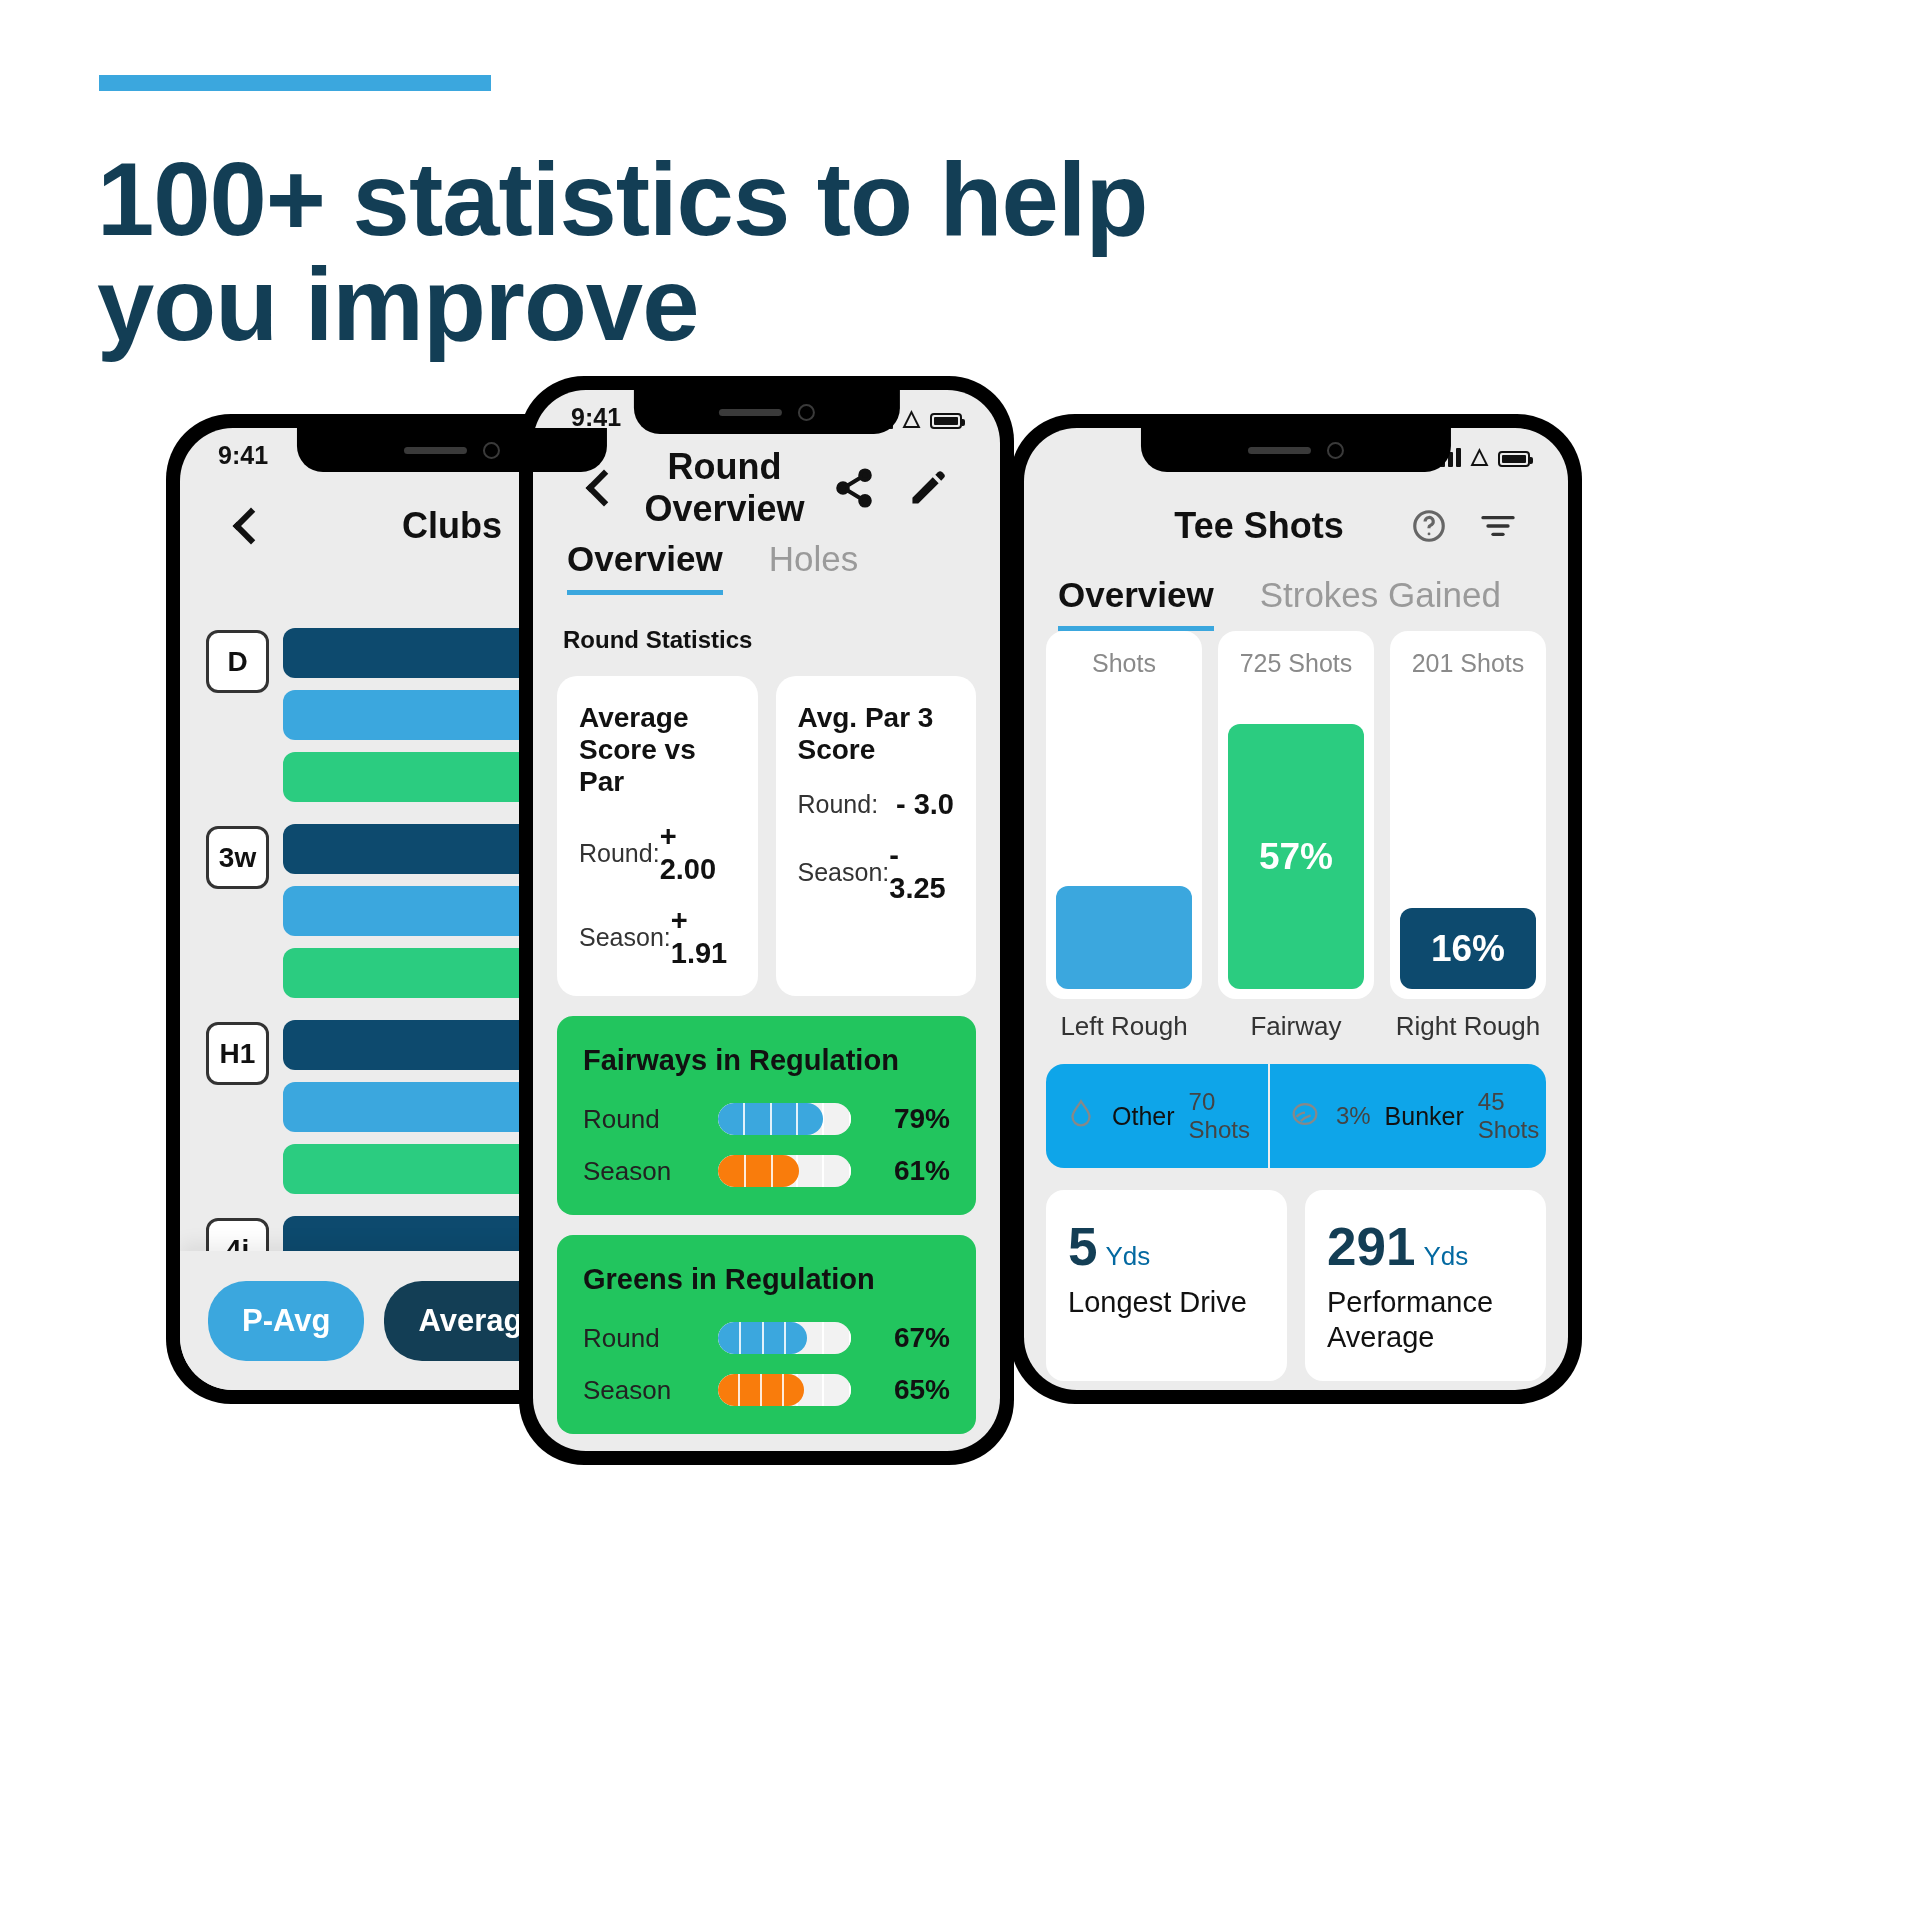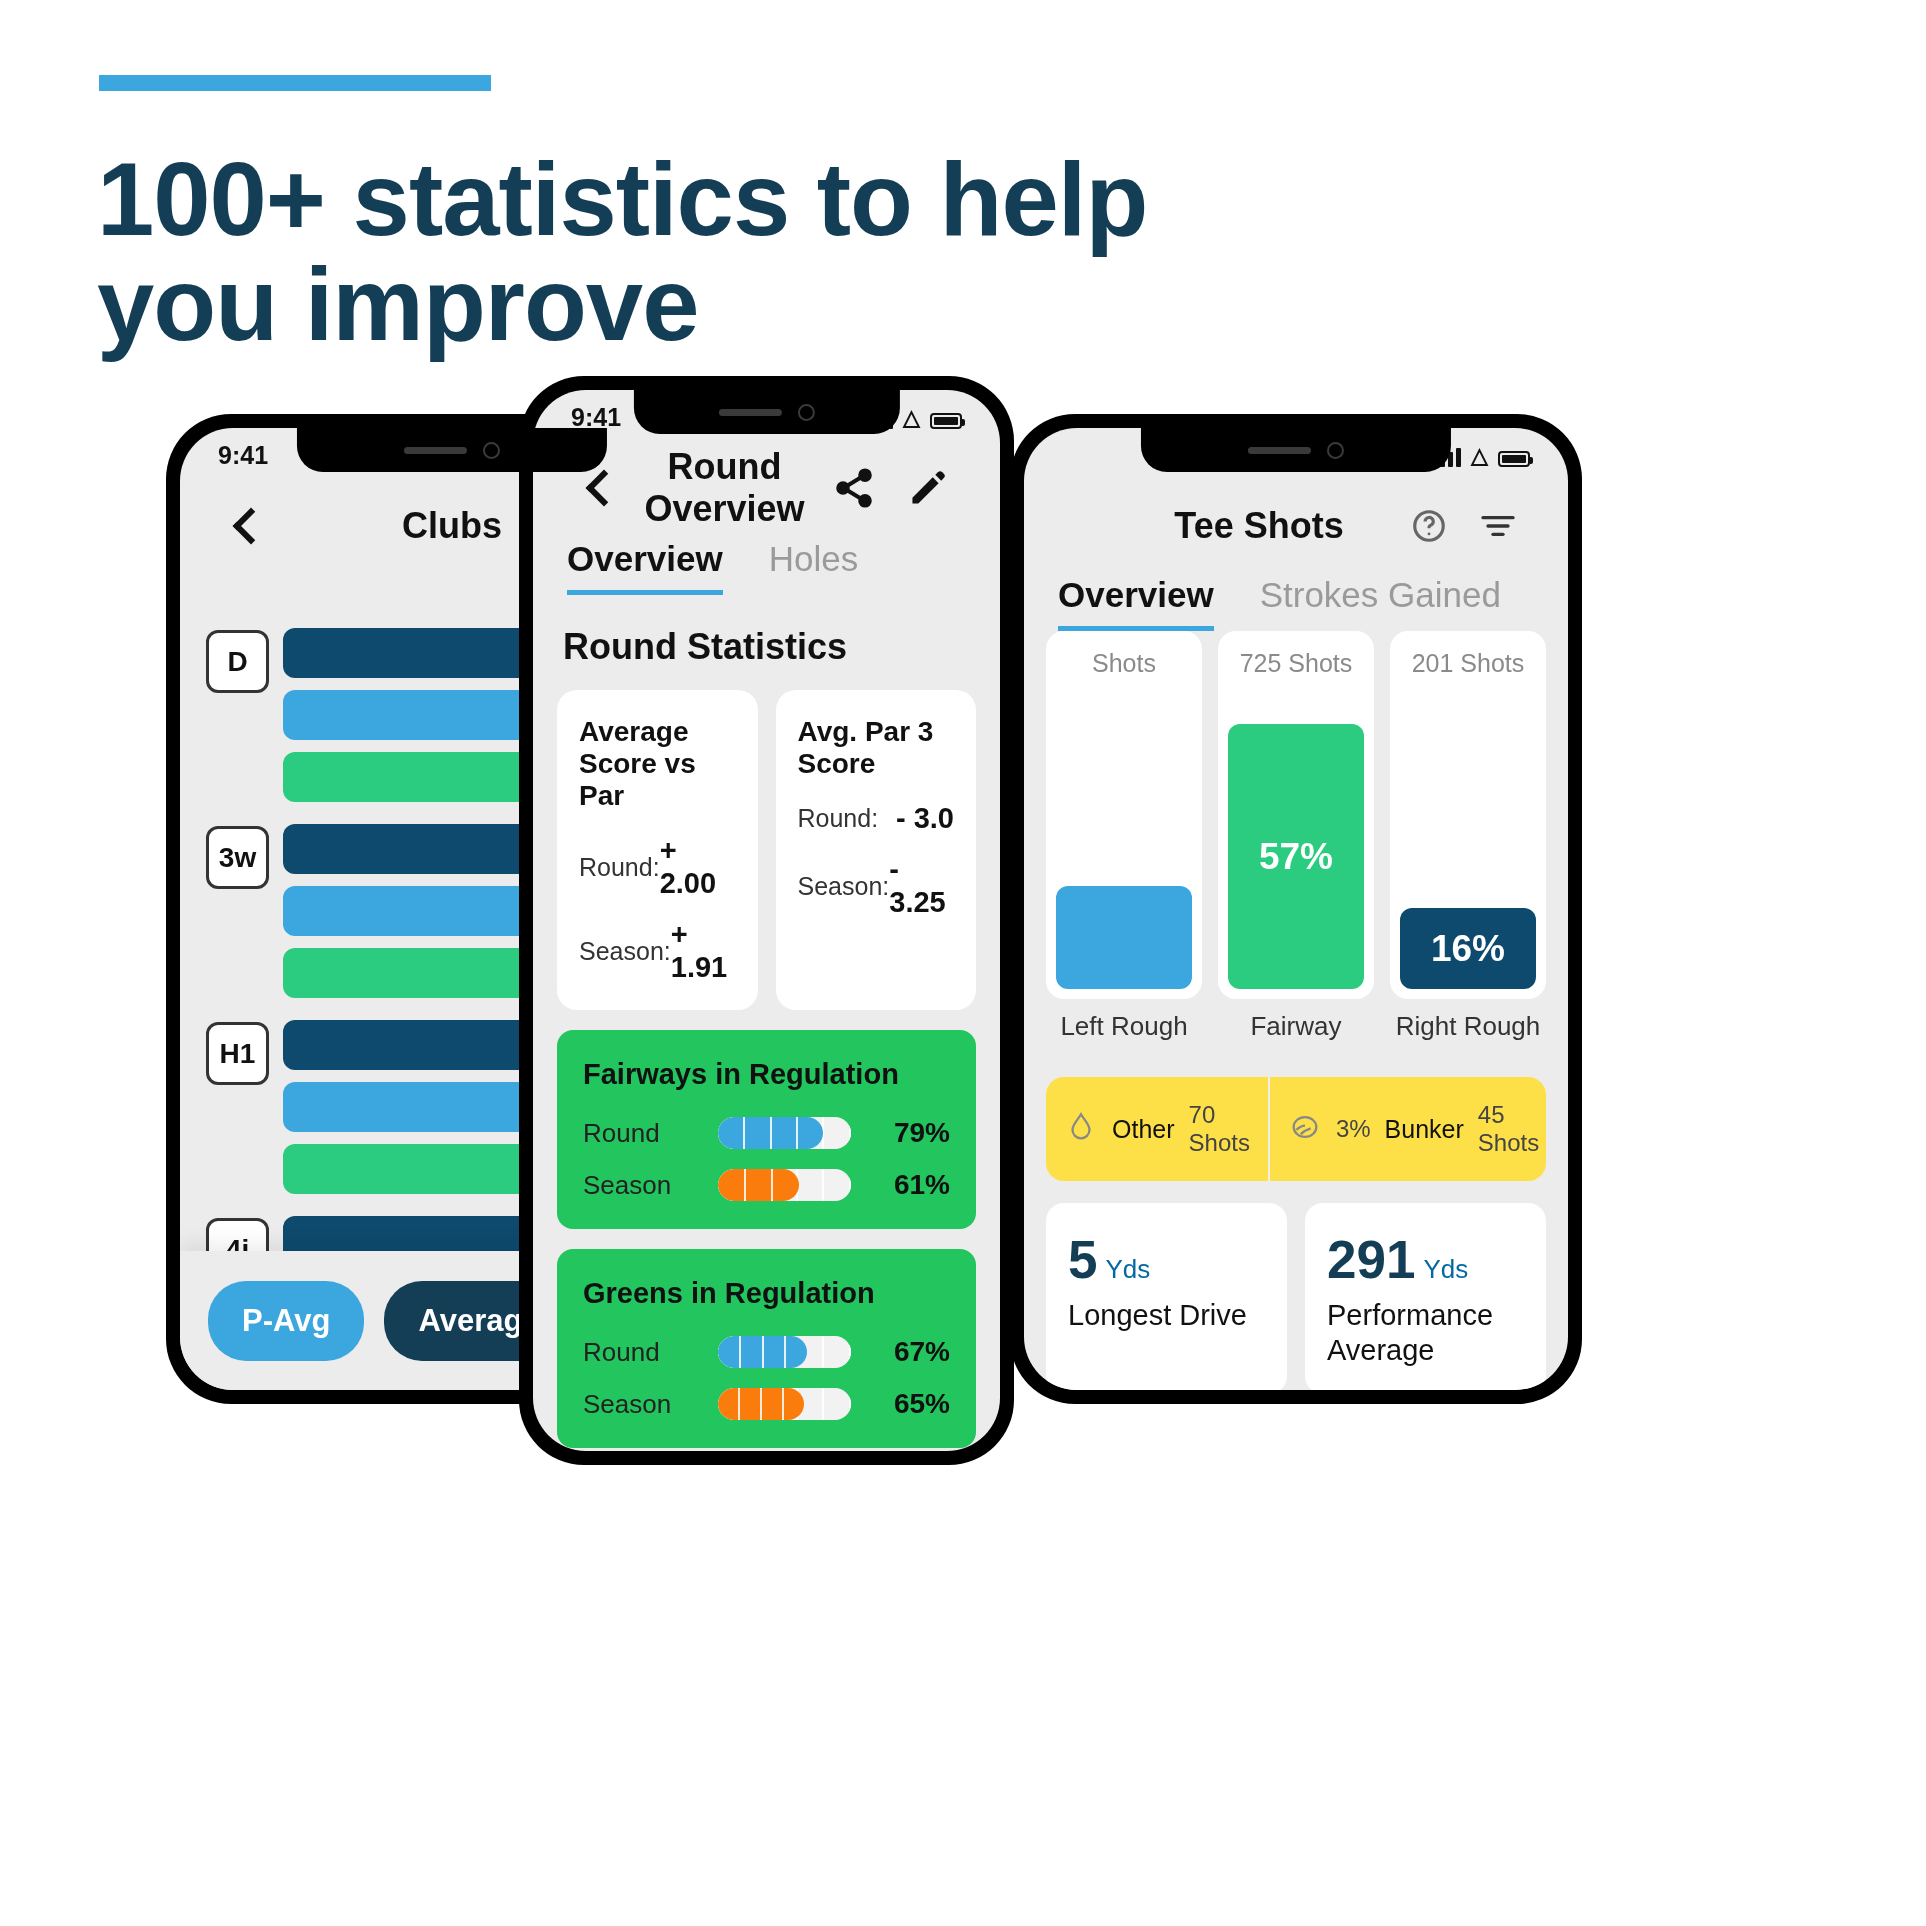--- a/index.html
+++ b/index.html
@@ -122,37 +122,37 @@
     background:#fff; border-radius:18px; height: 368px;
     display:flex; flex-direction:column; align-items:center;
     padding-top: 18px; position:relative; overflow:hidden;
   }
   .ts-shots { font-size:25px; color:#8a8a8a; }
   .ts-fill { position:absolute; left:10px; right:10px; bottom:10px; border-radius:12px;
              display:flex; align-items:center; justify-content:center;
              color:#fff; font-size:37px; font-weight:bold; }
   .ts-label { text-align:center; font-size:26px; color:#333; margin-top:12px; }
 
-  .ts-row { display:flex; gap:0; background:#fde047; border-radius:18px; margin-top:35px; }
+  .ts-row { display:flex; gap:0; background:#0ea5e9; border-radius:18px; margin-top:22px; }
   .ts-half { flex:1; display:flex; align-items:center; gap:14px; padding:24px 18px; }
   .ts-half + .ts-half { border-left:2px solid #eee; }
   .ts-half .t { font-size:25px; color:#111; }
   .ts-half .v { font-size:24px; color:#444; }
 
   .ts-stats { display:flex; gap:18px; margin-top:22px; }
   .ts-stat { flex:1; background:#fff; border-radius:18px; padding:26px 22px; min-height:168px; }
   .ts-stat .big { font-size:53px; font-weight:bold; color:#133E55; }
   .ts-stat .unit { font-size:26px; color:#0369a1; margin-left:8px; }
   .ts-stat .cap { font-size:29px; color:#111; margin-top:8px; line-height:1.2; }
 
   
   #phone-center { left: 519px; top: 376px; width: 495px; height: 1089px; z-index: 20; }
   #phone-center .phone-screen { background:#ECECEC; }
   .ro-body { position:absolute; top: 220px; left:0; right:0; bottom:0; padding: 0 24px; overflow:hidden;}
-  .ro-h { font-size:36px; font-weight:bold; color:#111; margin: 16px 0 22px 6px; }
+  .ro-h { font-size:24px; font-weight:bold; color:#111; margin: 16px 0 22px 6px; }
   .ro-cards2 { display:flex; gap:18px; }
   .ro-card {
     flex:1; background:#fff; border-radius:20px; padding: 26px 22px;
   }
   .ro-card .ttl { font-size:28px; font-weight:bold; color:#111; margin-bottom:22px; }
   .ro-kv { display:flex; justify-content:space-between; align-items:center; margin-bottom:18px; }
   .ro-kv:last-child{margin-bottom:0;}
   .ro-kv .k { font-size:25px; color:#333; }
   .ro-kv .v { font-size:29px; font-weight:bold; color:#111; }
 

